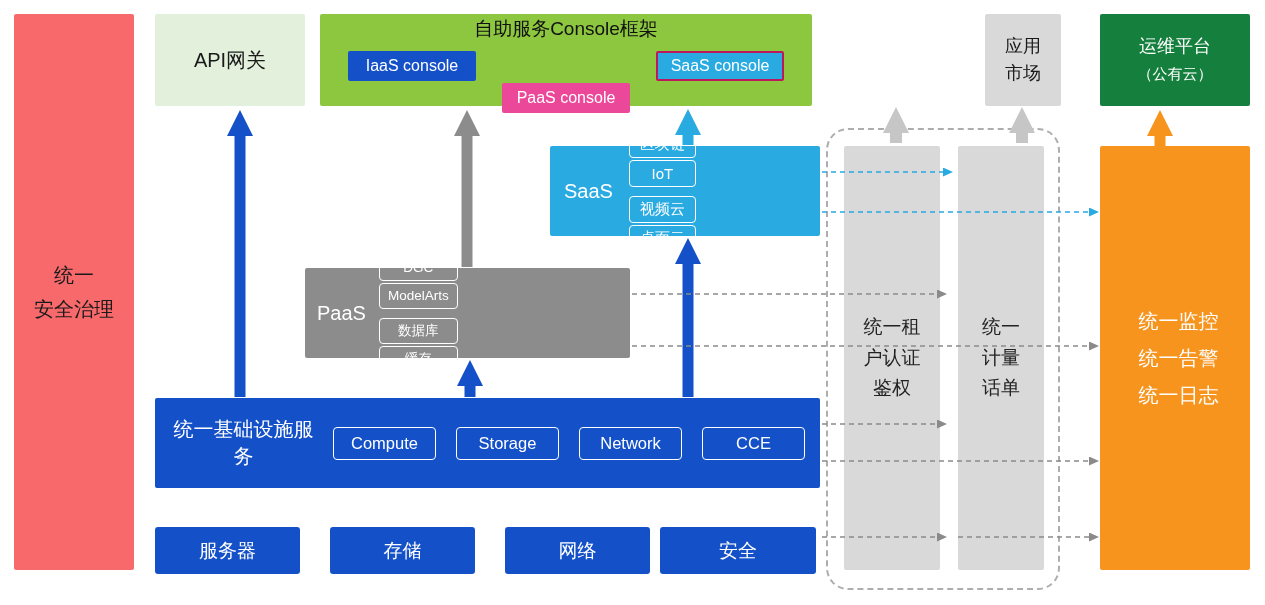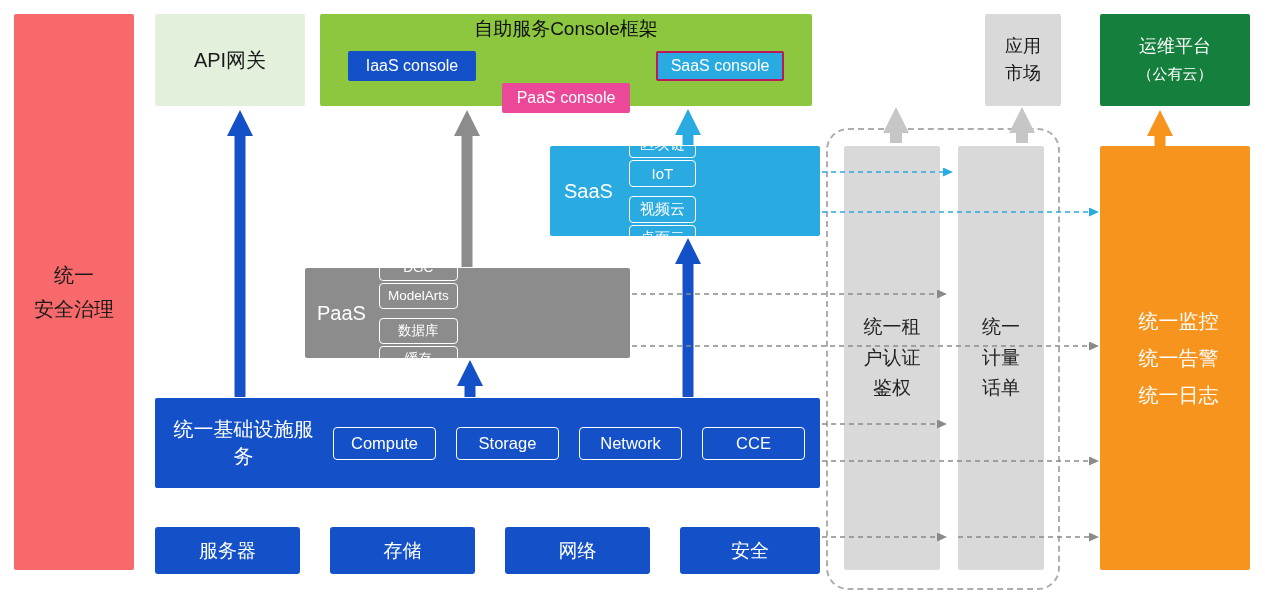--- a/index.html
+++ b/index.html
@@ -38,21 +38,21 @@
   .paas-box .chip { height:26px; min-width:58px; padding:0 8px; font-size:13.5px; }
 
   .iaas-box { left:155px; top:398px; width:665px; height:90px; background:#1450C8; justify-content:flex-start; padding:0 15px; gap:16px; }
   .iaas-row { display:flex; gap:20px; }
   .iaas-box .chip { height:33px; min-width:103px; padding:0 12px; font-size:16.5px; }
 
   .hw { top:515px; height:47px; background:#1450C8; color:#fff; font-size:19px; border-radius:3px;margin-top:12px; }
   .hw-1 { left:155px; width:145px; }
   .hw-2 { left:330px; width:145px; }
   .hw-3 { left:505px; width:145px; }
-  .hw-4 { left:680px; width:140px; }
+  .hw-4 { left:660px; width:156px; }
 
   .dashed-container { left:826px; top:128px; width:234px; height:462px; border:2px dashed #ADADAD; border-radius:22px; background:transparent; }
   .auth-bar { left:844px; top:146px; width:96px; height:424px; background:#D9D9D9; font-size:19px; line-height:1.6; color:#222; }
   .meter-bar { left:958px; top:146px; width:86px; height:424px; background:#D9D9D9; font-size:19px; line-height:1.6; color:#222; }
   .monitor-bar { left:1100px; top:146px; width:150px; height:424px; background:#F7941E; color:#fff; font-size:20px; line-height:1.85;padding-left:7px; }
 
   svg.connectors { position:absolute; left:0; top:0; width:1265px; height:605px; pointer-events:none; }
 </style>
 </head>
 <body>

